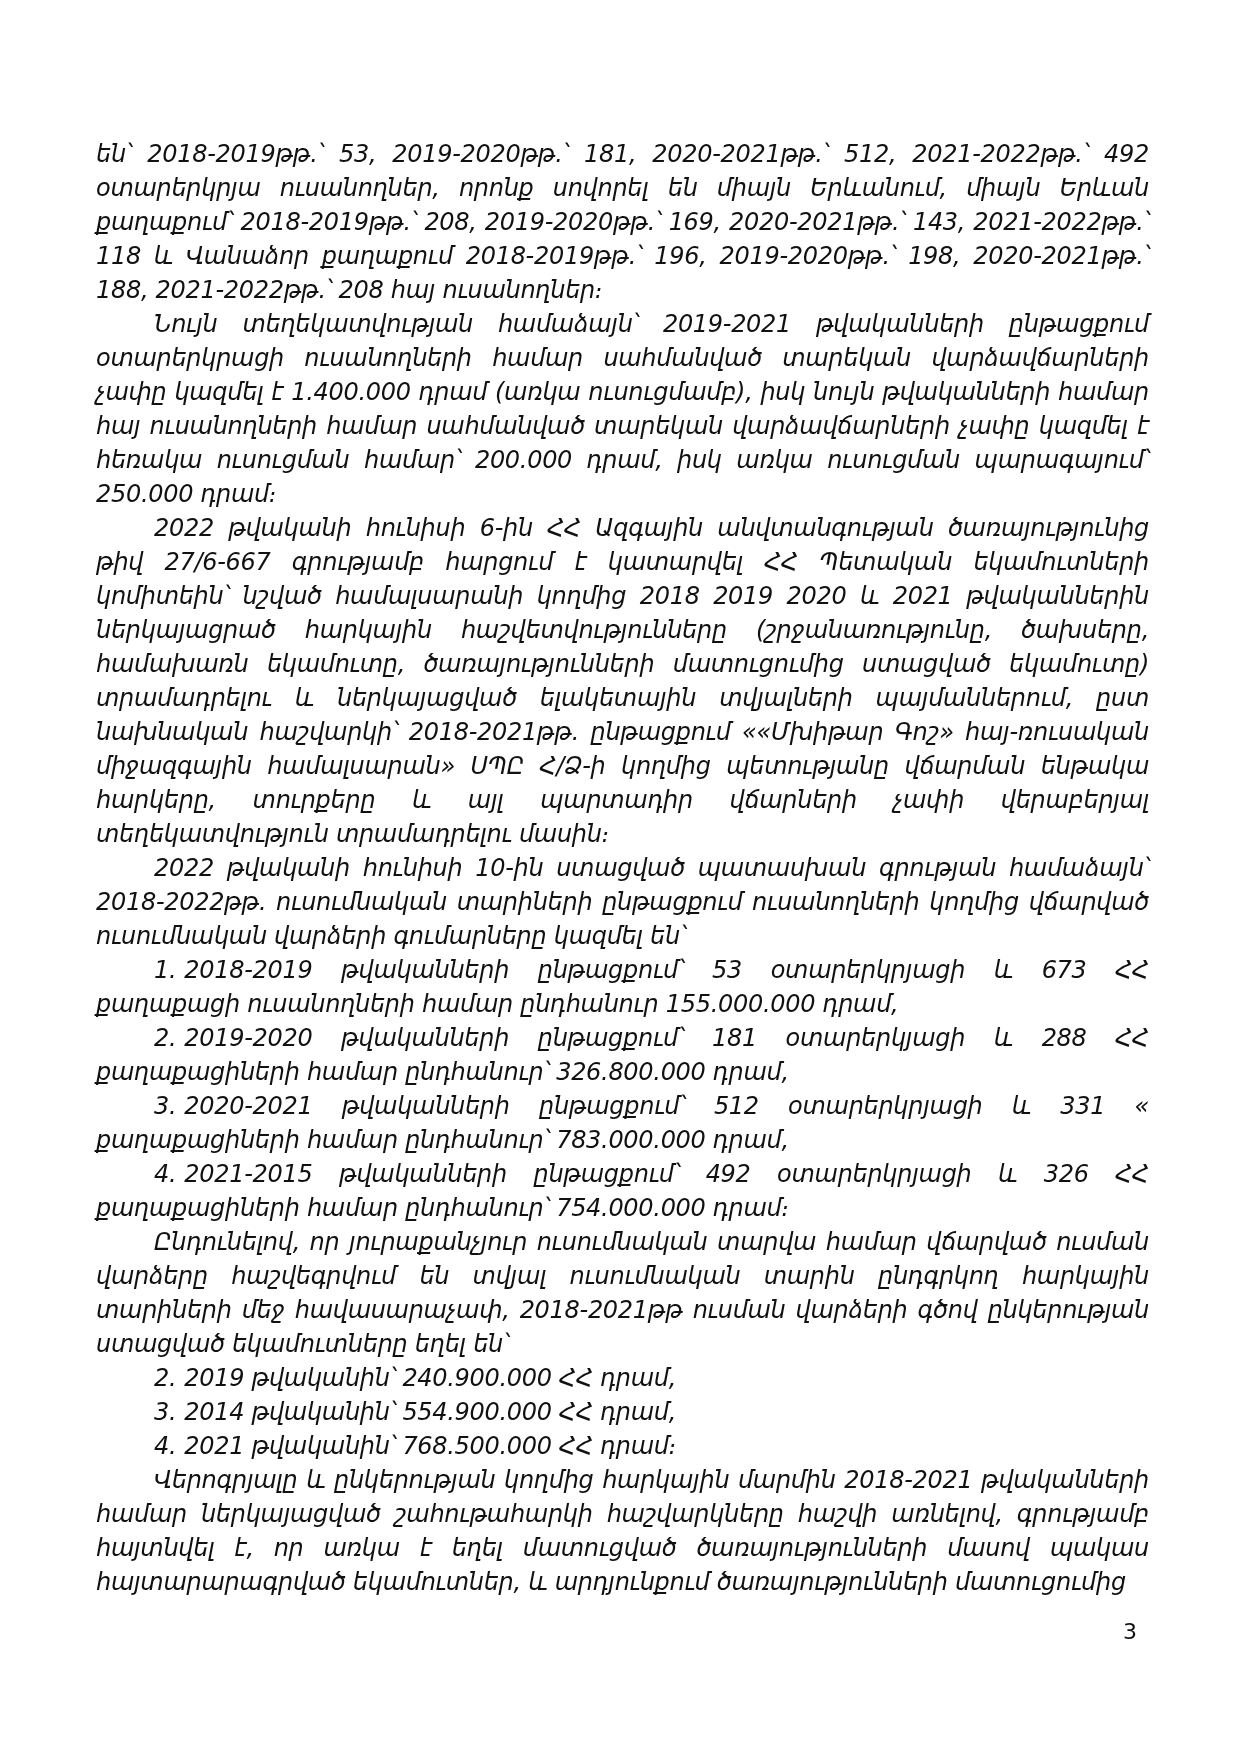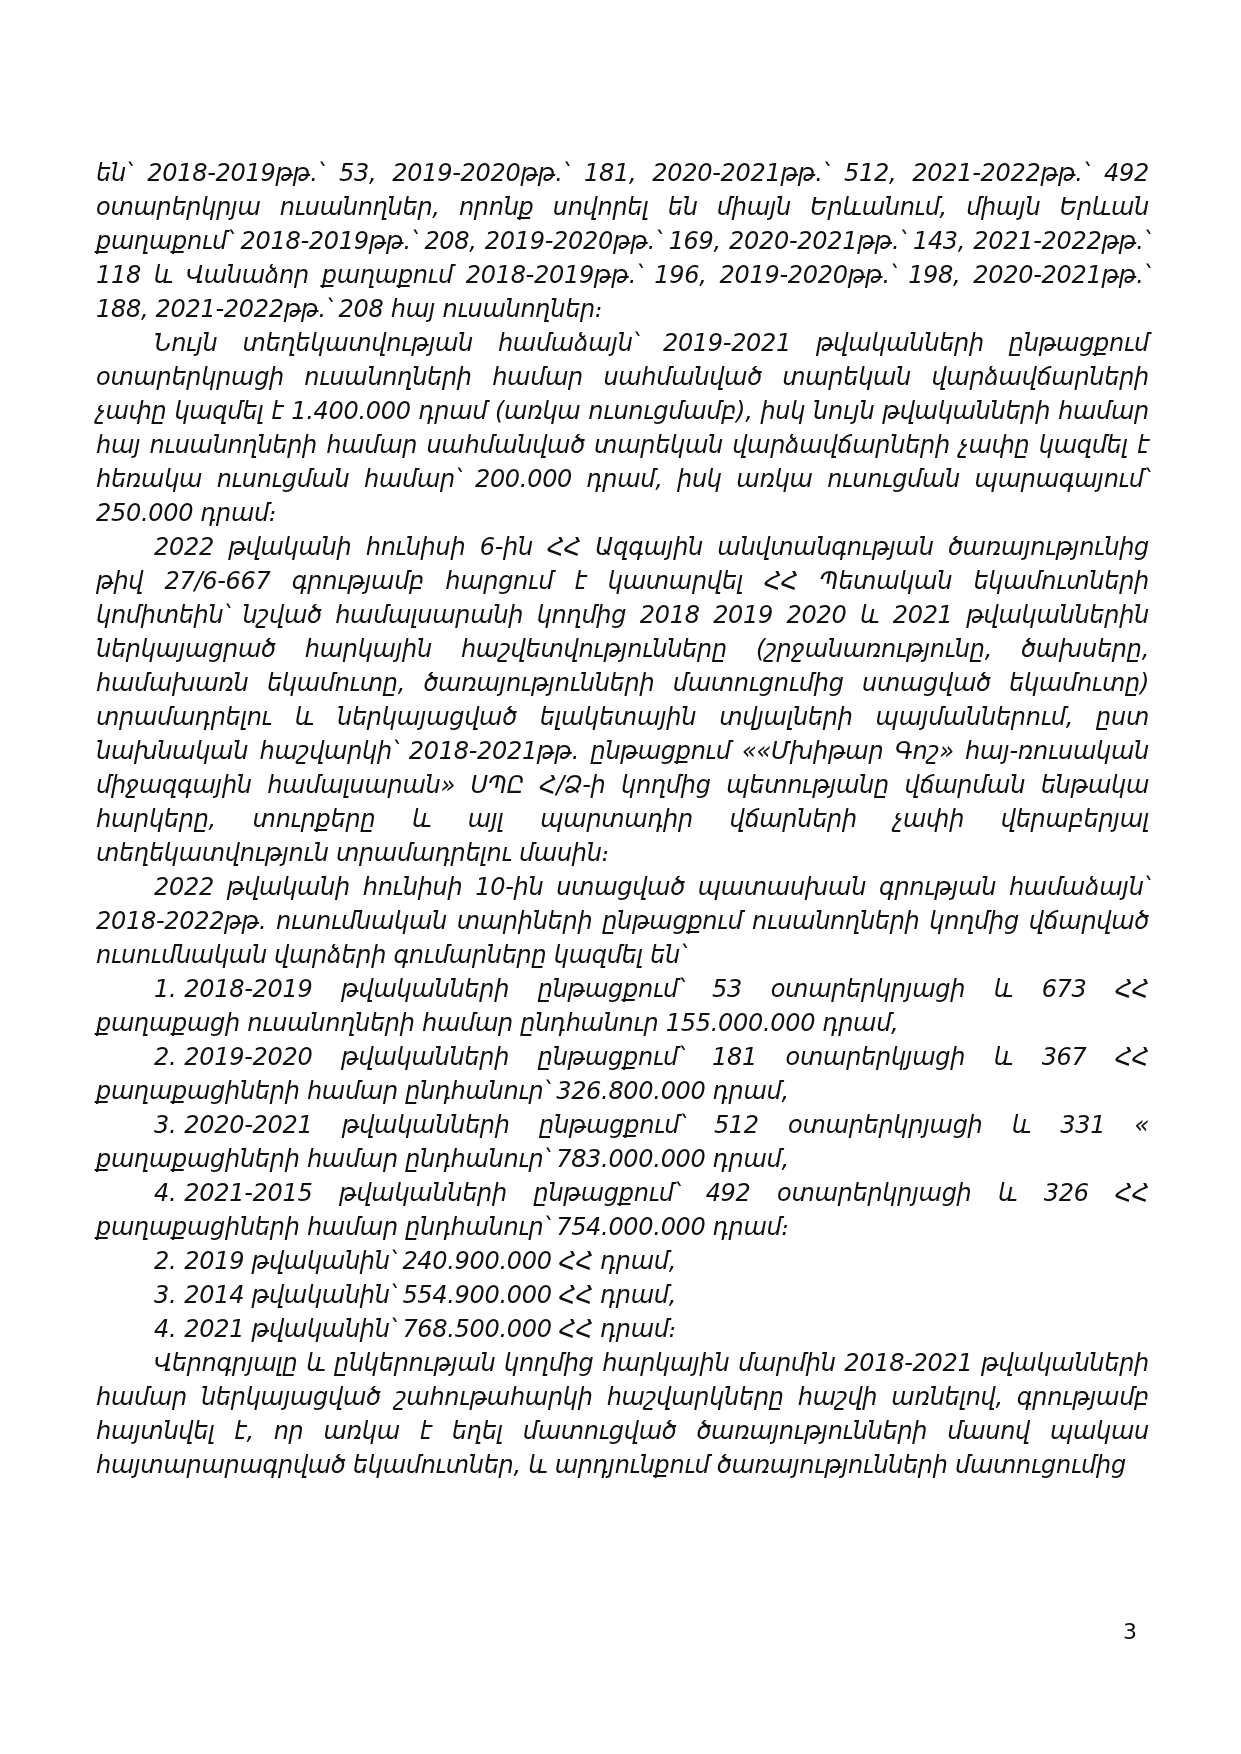--- a/index.html
+++ b/index.html
@@ -14,21 +14,21 @@
     height: 1754px;
     background: #ffffff;
     color: #111111;
     font-family: "DejaVu Sans", sans-serif;
     font-style: italic;
     overflow: hidden;
   }
   .body-text {
     position: absolute;
     left: 96px;
-    top: 156px;
+    top: 137px;
     width: 1053px;
     font-size: 24px;
     line-height: 34px;
     letter-spacing: -0.3px;
     text-align: justify;
   }
   .para {
     margin: 0;
     padding: 0;
     text-indent: 58px;
@@ -58,26 +58,27 @@
     <p class="para no-indent">են՝ 2018-2019թթ.՝ 53, 2019-2020թթ.՝ 181, 2020-2021թթ.՝ 512, 2021-2022թթ.՝ 492 օտարերկրյա ուսանողներ, որոնք սովորել են միայն Երևանում, միայն Երևան քաղաքում՝ 2018-2019թթ.՝ 208, 2019-2020թթ.՝ 169, 2020-2021թթ.՝ 143, 2021-2022թթ.՝ 118 և Վանաձոր քաղաքում 2018-2019թթ.՝ 196, 2019-2020թթ.՝ 198, 2020-2021թթ.՝ 188, 2021-2022թթ.՝ 208 հայ ուսանողներ։</p>
 
     <p class="para">Նույն տեղեկատվության համաձայն՝ 2019-2021 թվականների ընթացքում օտարերկրացի ուսանողների համար սահմանված տարեկան վարձավճարների չափը կազմել է 1.400.000 դրամ (առկա ուսուցմամբ), իսկ նույն թվականների համար հայ ուսանողների համար սահմանված տարեկան վարձավճարների չափը կազմել է հեռակա ուսուցման համար՝ 200.000 դրամ, իսկ առկա ուսուցման պարագայում՝ 250.000 դրամ։</p>
 
     <p class="para">2022 թվականի հունիսի 6-ին ՀՀ Ազգային անվտանգության ծառայությունից թիվ 27/6-667 գրությամբ հարցում է կատարվել ՀՀ Պետական եկամուտների կոմիտեին՝ նշված համալսարանի կողմից 2018 2019 2020 և 2021 թվականներին ներկայացրած հարկային հաշվետվությունները (շրջանառությունը, ծախսերը, համախառն եկամուտը, ծառայությունների մատուցումից ստացված եկամուտը) տրամադրելու և ներկայացված ելակետային տվյալների պայմաններում, ըստ նախնական հաշվարկի՝ 2018-2021թթ. ընթացքում ««Մխիթար Գոշ» հայ-ռուսական միջազգային համալսարան» ՍՊԸ Հ/Ձ-ի կողմից պետությանը վճարման ենթակա հարկերը, տուրքերը և այլ պարտադիր վճարների չափի վերաբերյալ տեղեկատվություն տրամադրելու մասին։</p>
 
     <p class="para">2022 թվականի հունիսի 10-ին ստացված պատասխան գրության համաձայն՝ 2018-2022թթ. ուսումնական տարիների ընթացքում ուսանողների կողմից վճարված ուսումնական վարձերի գումարները կազմել են՝</p>
 
     <p class="para"><span class="list-num">1.</span><span>2018-2019 թվականների ընթացքում՝ 53 օտարերկրյացի և 673 ՀՀ քաղաքացի ուսանողների համար ընդհանուր 155.000.000 դրամ,</span></p>
 
-    <p class="para"><span class="list-num">2.</span><span>2019-2020 թվականների ընթացքում՝ 181 օտարերկյացի և 367 ՀՀ քաղաքացիների համար ընդհանուր՝ 326.800.000 դրամ,</span></p>
+    <p class="para"><span class="list-num">2.</span><span>2019-2020 թվականների ընթացքում՝ 181 օտարերկյացի և 288 ՀՀ քաղաքացիների համար ընդհանուր՝ 326.800.000 դրամ,</span></p>
 
     <p class="para"><span class="list-num">3.</span><span>2020-2021 թվականների ընթացքում՝ 512 օտարերկրյացի և 331 « քաղաքացիների համար ընդհանուր՝ 783.000.000 դրամ,</span></p>
 
     <p class="para"><span class="list-num">4.</span><span>2021-2015 թվականների ընթացքում՝ 492 օտարերկրյացի և 326 ՀՀ քաղաքացիների համար ընդհանուր՝ 754.000.000 դրամ։</span></p>
 
+    <p class="para">Ընդունելով, որ յուրաքանչյուր ուսումնական տարվա համար վճարված ուսման վարձերը հաշվեգրվում են տվյալ ուսումնական տարին ընդգրկող հարկային տարիների մեջ հավասարաչափ, 2018-2021թթ ուսման վարձերի գծով ընկերության ստացված եկամուտները եղել են՝</p>
 
 
     <p class="para"><span class="list-num">2.</span><span>2019 թվականին՝ 240.900.000 ՀՀ դրամ,</span></p>
 
     <p class="para"><span class="list-num">3.</span><span>2014 թվականին՝ 554.900.000 ՀՀ դրամ,</span></p>
 
     <p class="para"><span class="list-num">4.</span><span>2021 թվականին՝ 768.500.000 ՀՀ դրամ։</span></p>
 
     <p class="para">Վերոգրյալը և ընկերության կողմից հարկային մարմին 2018-2021 թվականների համար ներկայացված շահութահարկի հաշվարկները հաշվի առնելով, գրությամբ հայտնվել է, որ առկա է եղել մատուցված ծառայությունների մասով պակաս հայտարարագրված եկամուտներ, և արդյունքում ծառայությունների մատուցումից</p>
 

